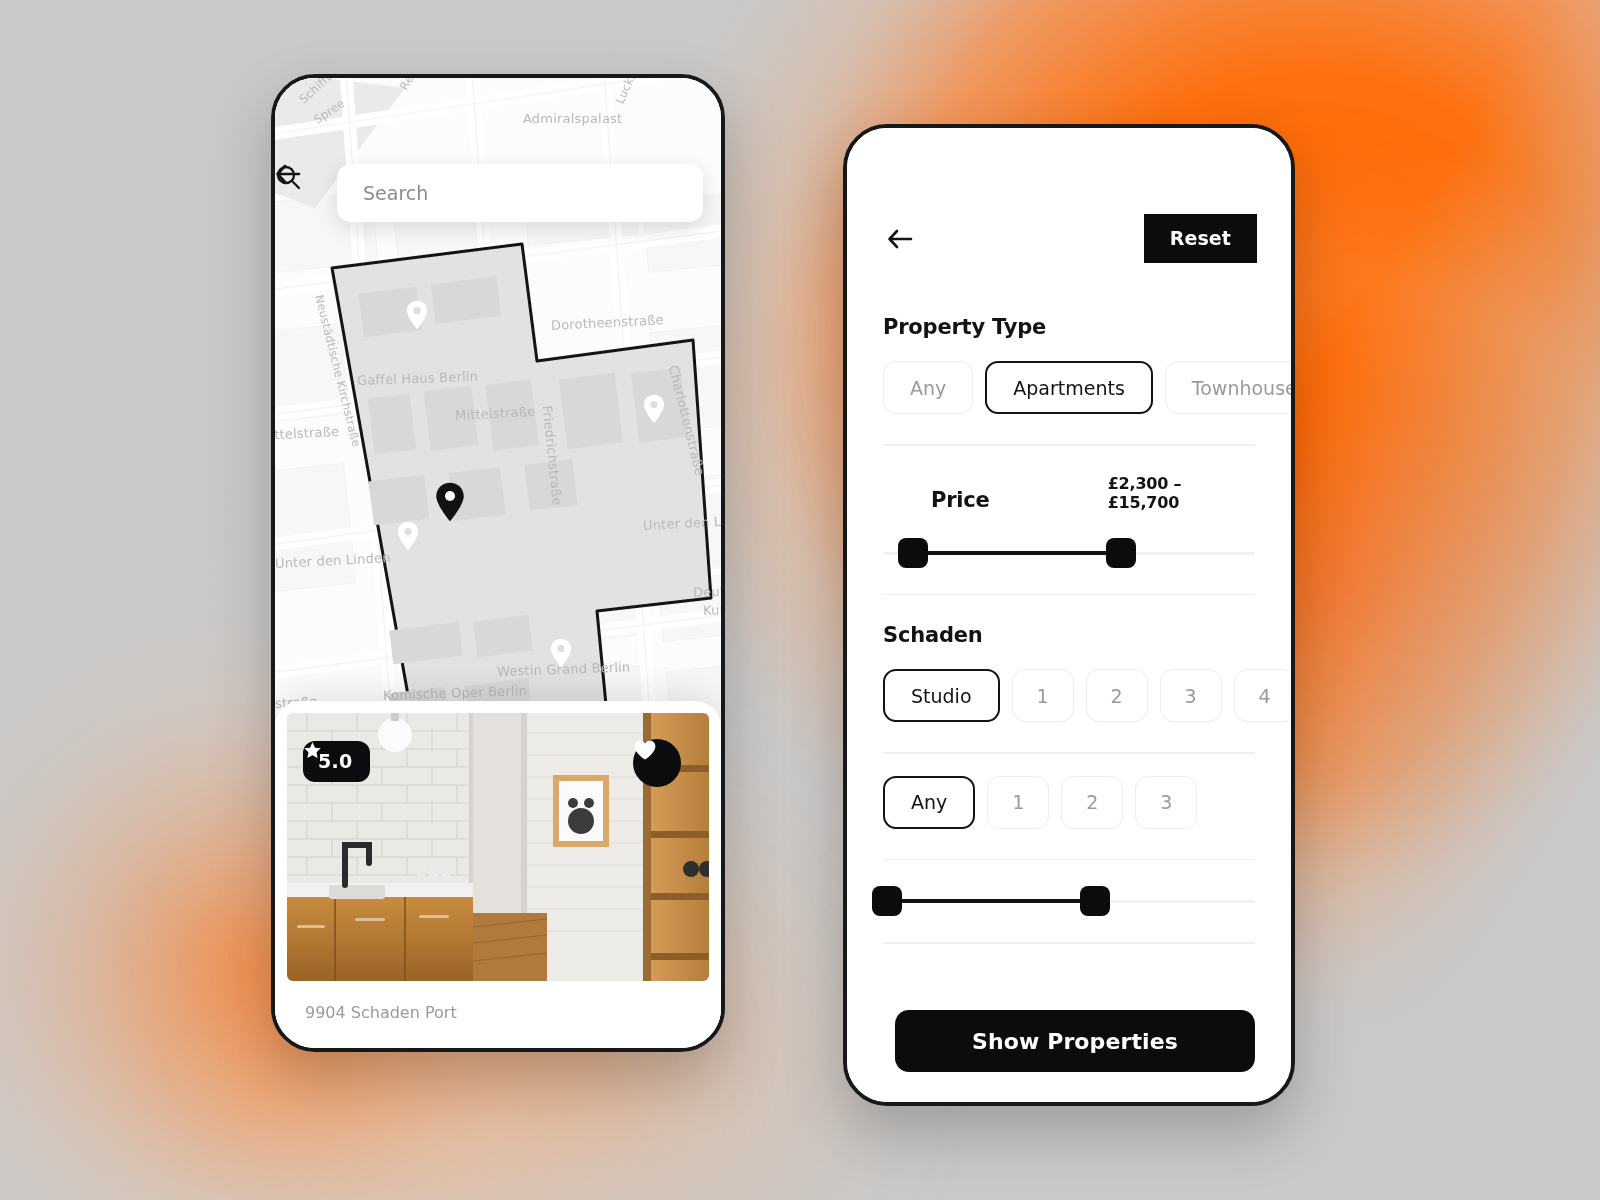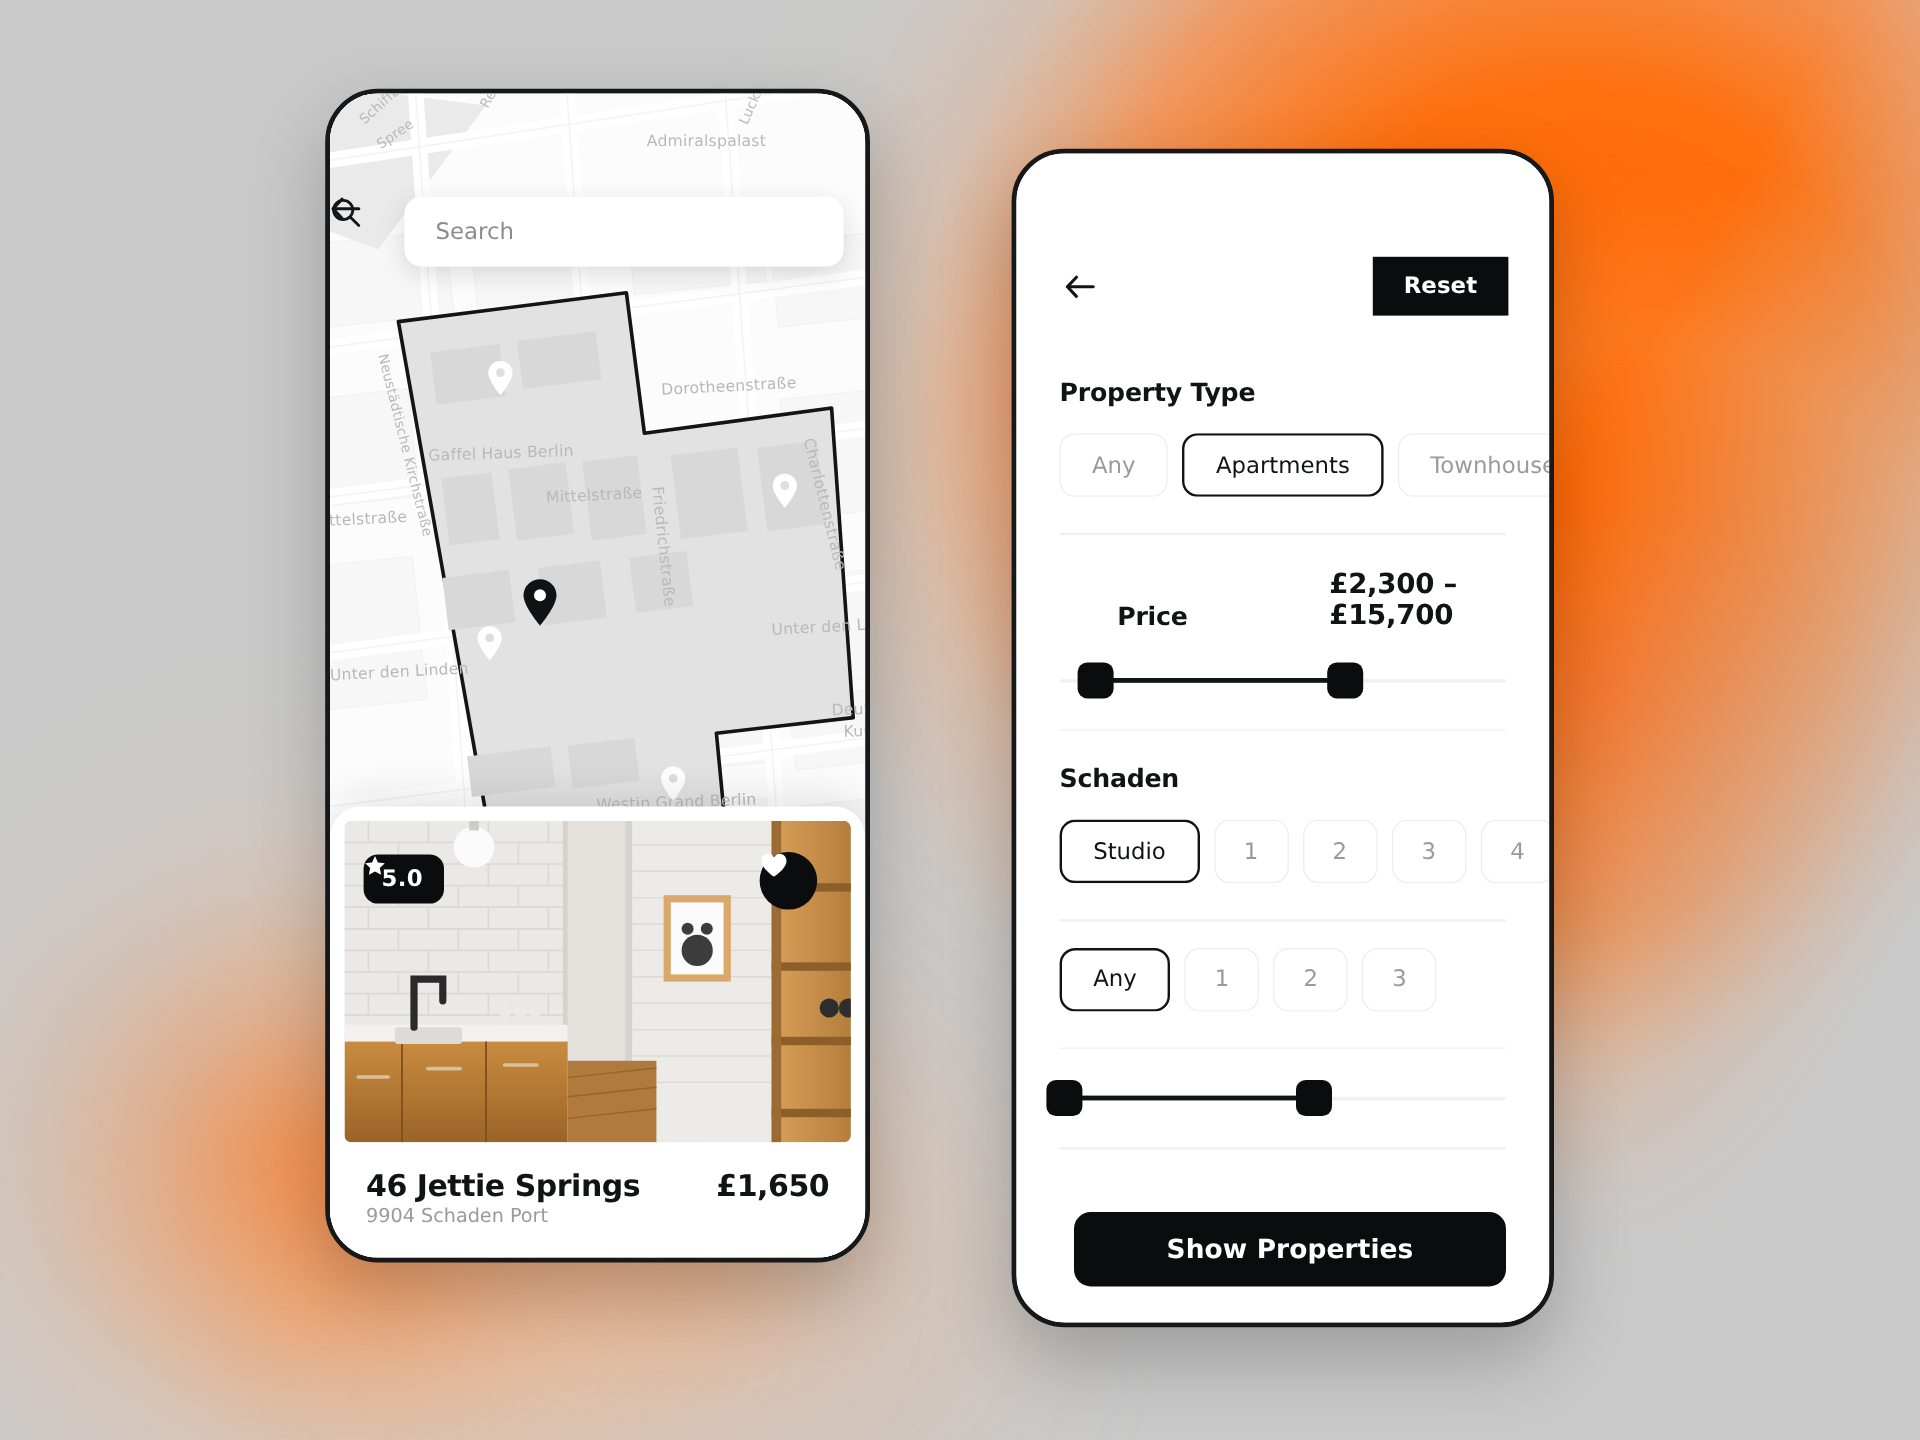--- a/index.html
+++ b/index.html
@@ -240,21 +240,21 @@
 
   .f-section { padding: 0 0 0 0; }
   .f-label {
     font-family: "DejaVu Sans", sans-serif;
     font-size: 21px; font-weight: bold;
     color: #111315;
     letter-spacing: -0.2px;
   }
   .f-value {
     font-family: "DejaVu Sans", sans-serif;
-    font-size: 23px; font-weight: bold;
+    font-size: 16px; font-weight: bold;
     color: #111315;
     letter-spacing: -0.2px;
   }
   .f-head-row {
     display: flex; align-items: flex-end; padding: 0 36px;
   }
   .f-head-row .f-value { margin-left: auto; }
   .f-head-row.price .f-value { margin-left: 0; margin-right: auto; padding-left: 118px; }
 
   .chip-row {
@@ -406,21 +406,21 @@
           <rect x="116" y="548" width="70" height="34" transform="rotate(-7 151 565)"></rect>
           <rect x="200" y="540" width="56" height="36" transform="rotate(-7 228 558)"></rect>
           <rect x="116" y="612" width="56" height="40" transform="rotate(-7 144 632)"></rect>
           <rect x="192" y="604" width="64" height="44" transform="rotate(-7 224 626)"></rect>
         </g>
       </svg>
 
       <div>
           <div class="map-label sm" style="left: 26px; top: 16px; transform: rotate(-42deg); transform-origin: left center;">Schiffbauerdamm</div>
           <div class="map-label sm" style="left: 40px; top: 36px; transform: rotate(-34deg); transform-origin: left center;">Spree</div>
-          <div class="map-label" style="left: 264px; top: 33px; transform: rotate(0deg); transform-origin: left center;">Admiralspalast</div>
+          <div class="map-label" style="left: 248px; top: 33px; transform: rotate(0deg); transform-origin: left center;">Admiralspalast</div>
           <div class="map-label sm" style="left: 128px; top: 4px; transform: rotate(-62deg); transform-origin: left center;">Reinhardtstraße</div>
           <div class="map-label sm" style="left: 344px; top: 18px; transform: rotate(-66deg); transform-origin: left center;">Luckstraße</div>
           <div class="map-label" style="left: 276px; top: 240px; transform: rotate(-3deg); transform-origin: left center;">Dorotheenstraße</div>
           <div class="map-label" style="left: 398px; top: 280px; transform: rotate(76deg); transform-origin: left center;">Charlottenstraße</div>
           <div class="map-label" style="left: 82px; top: 295px; transform: rotate(-2deg); transform-origin: left center;">Gaffel Haus Berlin</div>
           <div class="map-label" style="left: 180px; top: 330px; transform: rotate(-3deg); transform-origin: left center;">Mittelstraße</div>
           <div class="map-label" style="left: 272px; top: 320px; transform: rotate(84deg); transform-origin: left center;">Friedrichstraße</div>
           <div class="map-label sm" style="left: 44px; top: 210px; transform: rotate(76deg); transform-origin: left center;">Neustädtische Kirchstraße</div>
           <div class="map-label" style="left: -16px; top: 350px; transform: rotate(-3deg); transform-origin: left center;">Mittelstraße</div>
           <div class="map-label" style="left: 0px; top: 478px; transform: rotate(-3deg); transform-origin: left center;">Unter den Linden</div>
@@ -573,24 +573,20 @@
 
           <div class="heart-btn">
             <svg width="24" height="22" viewBox="0 0 24 22">
               <path d="M12 20.5 C12 20.5 1.6 13.9 1.6 7.4 C1.6 3.9 4.2 1.5 7.2 1.5 C9.4 1.5 11.1 2.8 12 4.4
                        C12.9 2.8 14.6 1.5 16.8 1.5 C19.8 1.5 22.4 3.9 22.4 7.4 C22.4 13.9 12 20.5 12 20.5 Z" fill="#ffffff"></path>
             </svg>
           </div>
         </div>
 
         <div class="card-body">
-          <div class="card-line1">
-            <span class="card-title">46 Jettie Springs</span>
-            <span class="card-price">£1,650</span>
-          </div>
           <div class="card-sub">9904 Schaden Port</div>
         </div>
       </div>
     </div>
   </div>
 
   <div class="phone phone-b">
     <div class="filters">
       <div class="filters-scroll">
 

